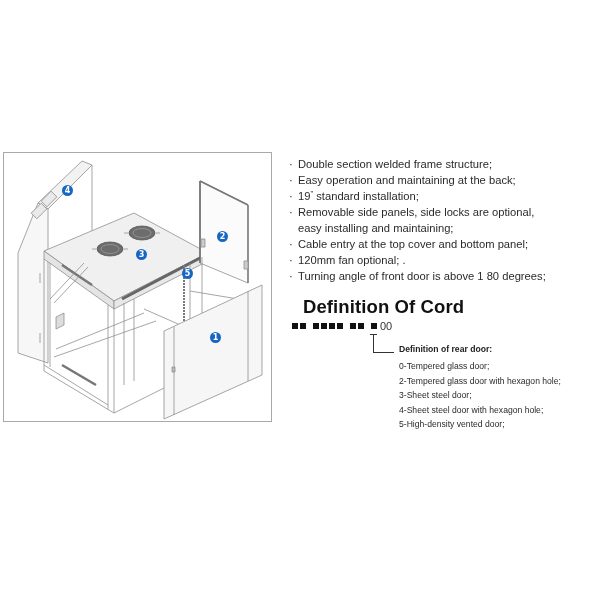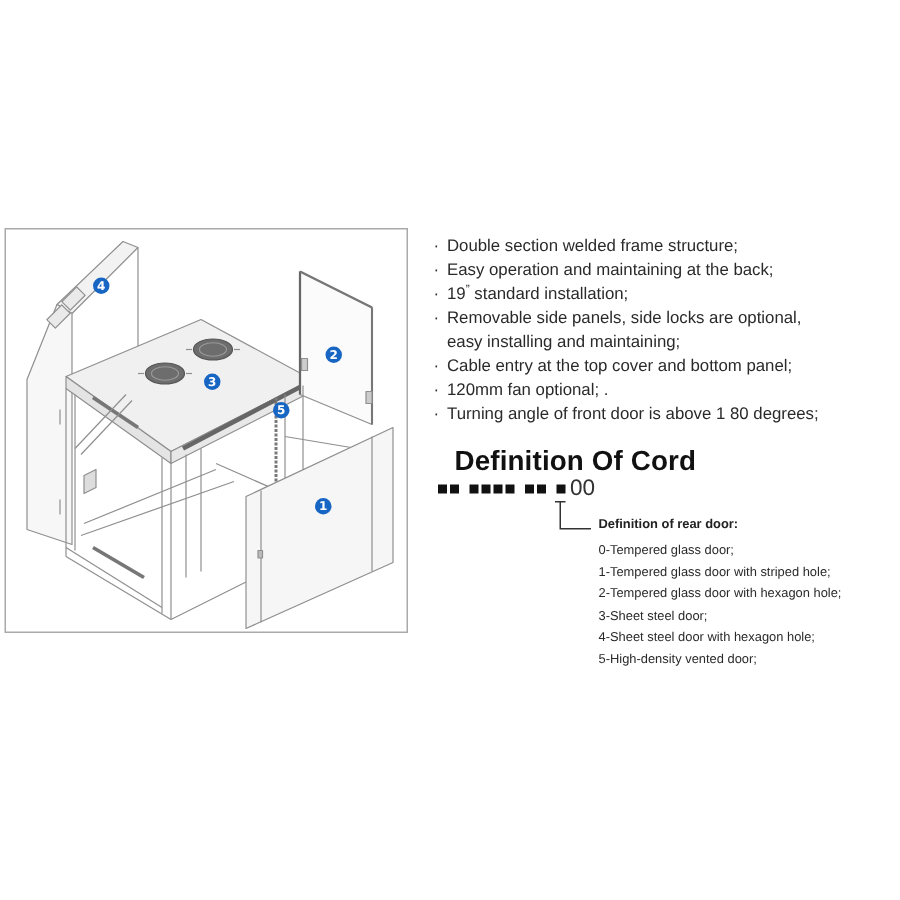--- a/index.html
+++ b/index.html
@@ -14,21 +14,21 @@
     .features { position: absolute; left: 289px; top: 156px; margin: 0; padding: 0; list-style: none; }
     .features li { font-size: 11.2px; line-height: 16px; height: 16px; white-space: nowrap; color: #2a2a2a; }
     .features li .dot { display: inline-block; width: 9px; }
     .features li.cont { padding-left: 9px; }
     .features li sup { font-size: 8px; vertical-align: 4px; line-height: 0; }
     .heading { position: absolute; left: 292px; top: 296px; font-size: 18.5px; font-weight: bold;
                color: #111; white-space: nowrap; letter-spacing: 0.1px; margin-left: 11px; }
     .code-row { position: absolute; left: 292px; top: 320px; height: 12px; display: flex; align-items: center; }
     .sq { display: inline-block; width: 6px; height: 6px; background: #111; margin-right: 2px; }
     .gap { display: inline-block; width: 5px; }
-    .code-suffix { font-size: 15px; color: #333; margin-left: 1px; line-height: 12px; }
+    .code-suffix { font-size: 11px; color: #333; margin-left: 1px; line-height: 12px; }
     .bracket-h { position: absolute; left: 370px; top: 334px; width: 7px; border-top: 1px solid #333; }
     .bracket-v { position: absolute; left: 373px; top: 334px; height: 18px; border-left: 1px solid #333; }
     .bracket-b { position: absolute; left: 373px; top: 352px; width: 21px; border-top: 1px solid #333; }
     .def-title { position: absolute; left: 399px; top: 344px; font-size: 8.6px; font-weight: bold; color: #222; white-space: nowrap; }
     .def-list { position: absolute; left: 399px; top: 359px; margin: 0; padding: 0; list-style: none; }
     .def-list li { font-size: 8.6px; line-height: 14.6px; height: 14.6px; white-space: nowrap; color: #2a2a2a; }
   </style>
 </head>
 <body>
 
@@ -143,18 +143,17 @@
   <span class="code-suffix">00</span>
 </div>
 
 <div class="bracket-h"></div>
 <div class="bracket-v"></div>
 <div class="bracket-b"></div>
 
 <div class="def-title">Definition of rear door:</div>
 <ul class="def-list">
   <li>0-Tempered glass door;</li>
-  <li>1-Tempered glass door with striped hole;</li>
   <li>2-Tempered glass door with hexagon hole;</li>
   <li>3-Sheet steel door;</li>
   <li>4-Sheet steel door with hexagon hole;</li>
   <li>5-High-density vented door;</li>
 </ul>
 
 </body></html>

